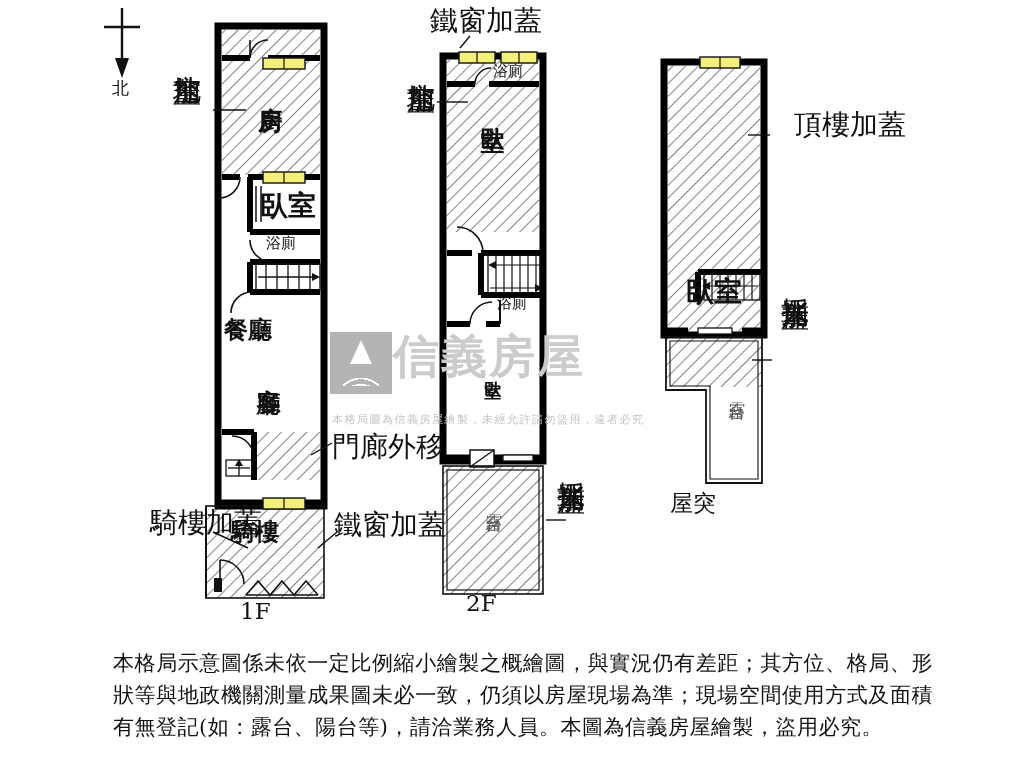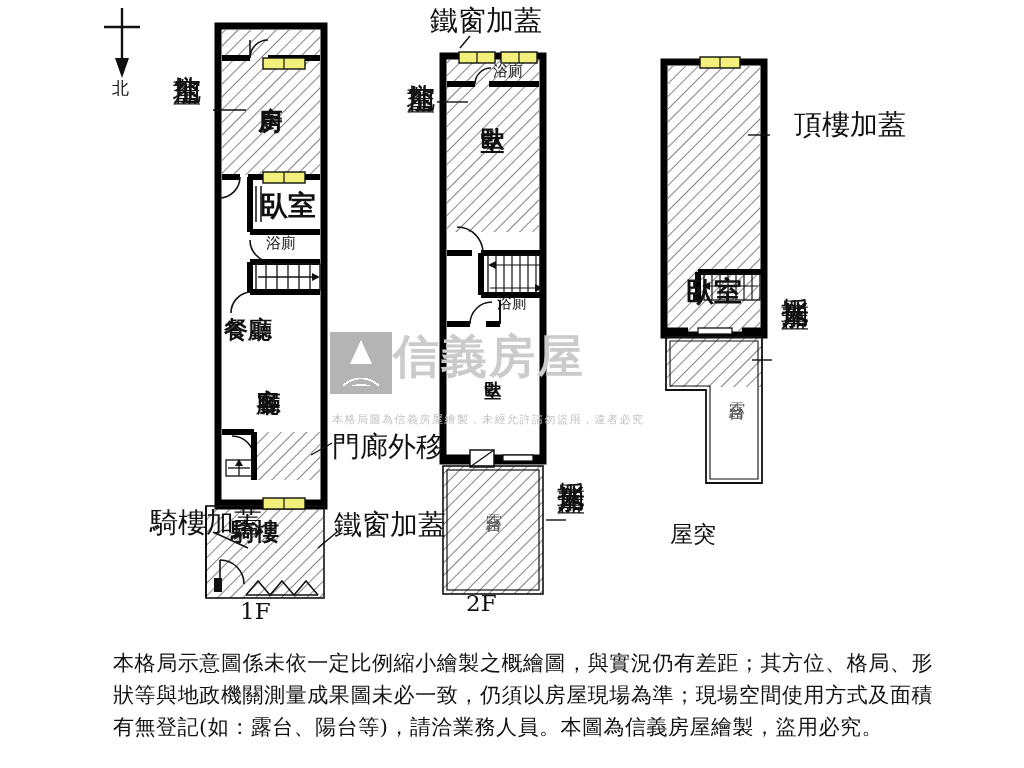--- a/index.html
+++ b/index.html
@@ -294,17 +294,17 @@
   <div class="lbl floorname" style="left:466px;top:592px;">2F</div>
 
   <div class="lbl lg" style="left:778px;top:108px;width:58px;line-height:1.18;margin-left:16px;">頂樓加蓋</div>
 
   <div class="lbl lg room" style="left:686px;top:278px;">臥室</div>
 
   <div class="lbl vert lg" style="left:780px;top:276px;">採光罩加蓋</div>
 
   <div class="lbl vert md" style="left:728px;top:388px;color:#555;">露台</div>
 
-  <div class="lbl floorname" style="left:670px;top:492px;margin-top:31px;">屋突</div>
+  <div class="lbl floorname" style="left:670px;top:492px;">屋突</div>
 
   <div class="disclaimer">本格局示意圖係未依一定比例縮小繪製之概繪圖，與實況仍有差距；其方位、格局、形狀等與地政機關測量成果圖未必一致，仍須以房屋現場為準；現場空間使用方式及面積有無登記(如：露台、陽台等)，請洽業務人員。本圖為信義房屋繪製，盜用必究。</div>
 
 </div>
 
 </body></html>

